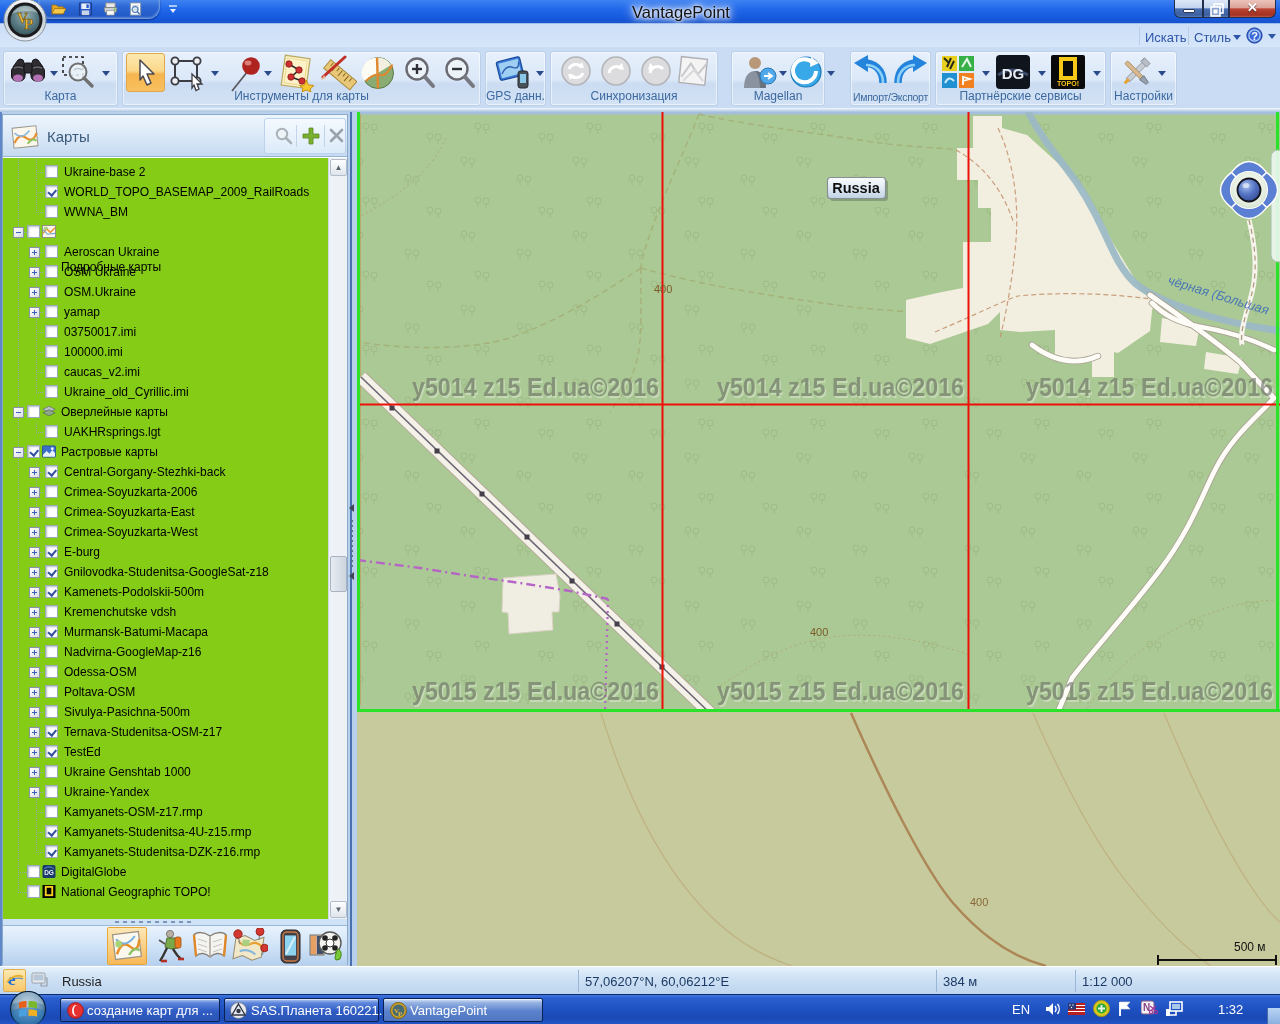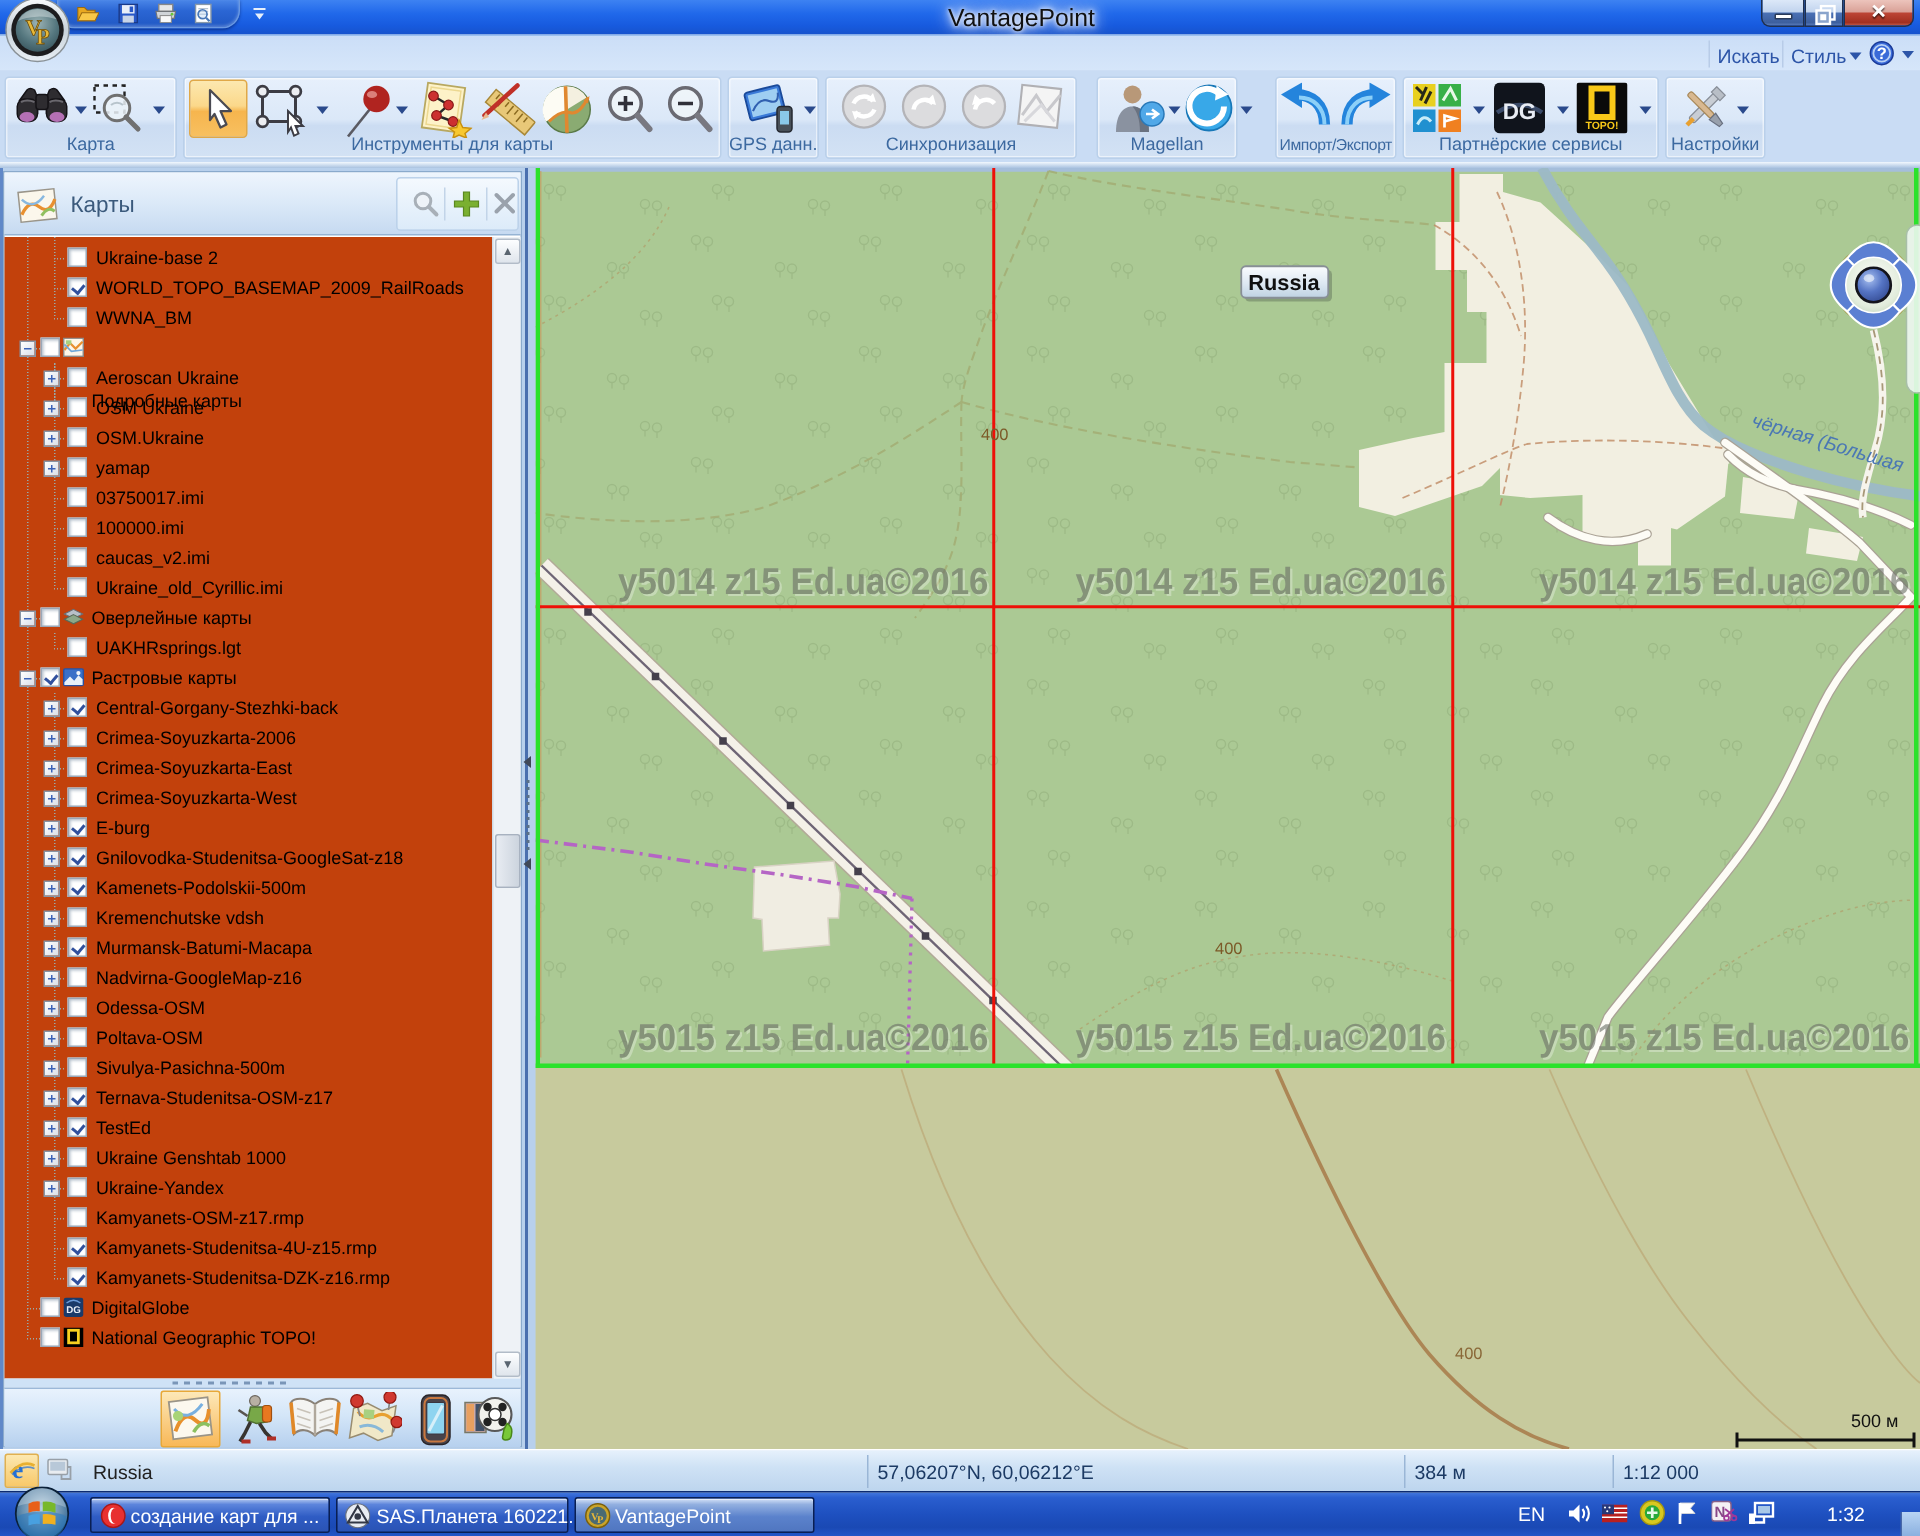--- a/index.html
+++ b/index.html
@@ -31,21 +31,21 @@
 .glabel{position:absolute;bottom:2px;left:0;width:100%;text-align:center;font-size:12px;color:#3c69a0;}
 #ribbon-sep{left:0;top:108px;width:1280px;height:4px;background:linear-gradient(180deg,#f2f8fe,#a9c2e0);}
 
 
 #content{left:0;top:112px;width:1280px;height:854px;background:#b8d0ec;}
 #lpanel{left:2px;top:2px;width:346px;height:851px;background:#fff;border:1px solid #8aaacc;}
 #lphead{left:0;top:0;width:344px;height:42px;background:linear-gradient(180deg,#eef5fd 0%,#dbe9f8 50%,#c6daf1 100%);border-bottom:1px solid #96b4d4;}
 #lphead .t{position:absolute;left:44px;top:13px;font-size:15px;color:#3b5a7c;}
 #lpbtns{left:261px;top:3px;width:82px;height:36px;border:1px solid #bcd2ea;border-radius:3px;background:linear-gradient(180deg,#f4f9fe,#dcebf9);}
 .lpb{position:absolute;top:8px;font-size:15px;}
-#tree{left:0;top:43px;width:326px;height:761px;background:#c2410c;overflow:hidden;}
+#tree{left:0;top:43px;width:326px;height:761px;background:#84cc16;overflow:hidden;}
 #vscroll{left:325px;top:43px;width:19px;height:761px;background:#eef2f6;border-left:1px solid #d0dae4;}
 .sbtn{position:absolute;left:1px;width:17px;height:17px;background:linear-gradient(180deg,#fdfeff,#dfe5ec);border:1px solid #b2bcc8;border-radius:2px;color:#5a6570;font-size:8px;text-align:center;line-height:16px;}
 #sthumb{position:absolute;left:1px;top:398px;width:17px;height:36px;background:linear-gradient(90deg,#e8ecf2,#ccd4de);border:1px solid #a8b2c0;border-radius:2px;}
 #lpsplit{left:0;top:804px;width:344px;height:6px;background:#cfe2f6;}
 #lptools{left:0;top:810px;width:344px;height:40px;background:linear-gradient(180deg,#e8f2fd 0%,#d4e6f8 45%,#b6d0ee 100%);border-top:1px solid #9cb8d8;}
 #selbox{position:absolute;left:104px;top:1px;width:40px;height:38px;background:linear-gradient(180deg,#fde8b8,#f8b858);border:1px solid #e8a838;border-radius:2px;}
 #splitcol{left:348px;top:0;width:9px;height:854px;background:#b8d0ec;}
 .scar{position:absolute;left:1px;width:0;height:0;border-top:4px solid transparent;border-bottom:4px solid transparent;border-right:5px solid #404858;}
 
 

